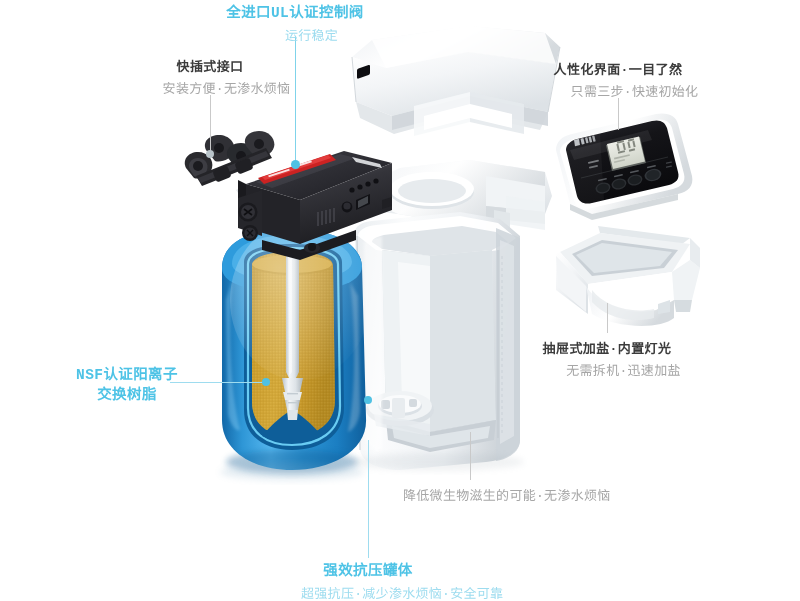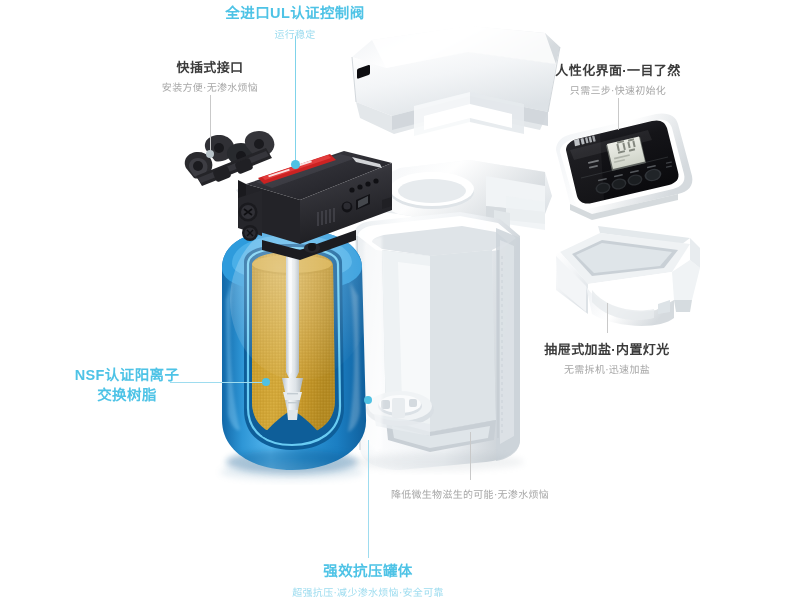--- a/index.html
+++ b/index.html
@@ -7,28 +7,29 @@
   body{
     font-family:"Liberation Sans","DejaVu Sans",sans-serif;
     -webkit-font-smoothing:antialiased;
   }
   #stage{
     position:relative;
     width:800px;
     height:601px;
     background:#ffffff;
     overflow:hidden;
+    font-family:Liberation Mono, monospace;
   }
   
   .callout{position:absolute;text-align:center;white-space:nowrap;}
   .callout .c-title{
     font-size:13px;font-weight:bold;letter-spacing:.4px;line-height:1.35;
   }
   .callout .c-sub{
-    font-size:10px;letter-spacing:.3px;line-height:1.5;margin-top:3px;
+    font-size:13px;letter-spacing:.3px;line-height:1.5;margin-top:3px;padding-left:33px;
   }
   .callout.dark .c-title{color:#3b3b3b;}
   .callout.dark .c-sub{color:#a6a6a6;}
   .callout.cyan .c-title{color:#4ec3e6;font-size:14.5px;}
   .callout.cyan .c-sub{color:#9ddcef;}
   .callout.multiline{white-space:normal;}
 
   
   .lead{position:absolute;background:#c9c9c9;}
   .lead.v{width:1px;}

